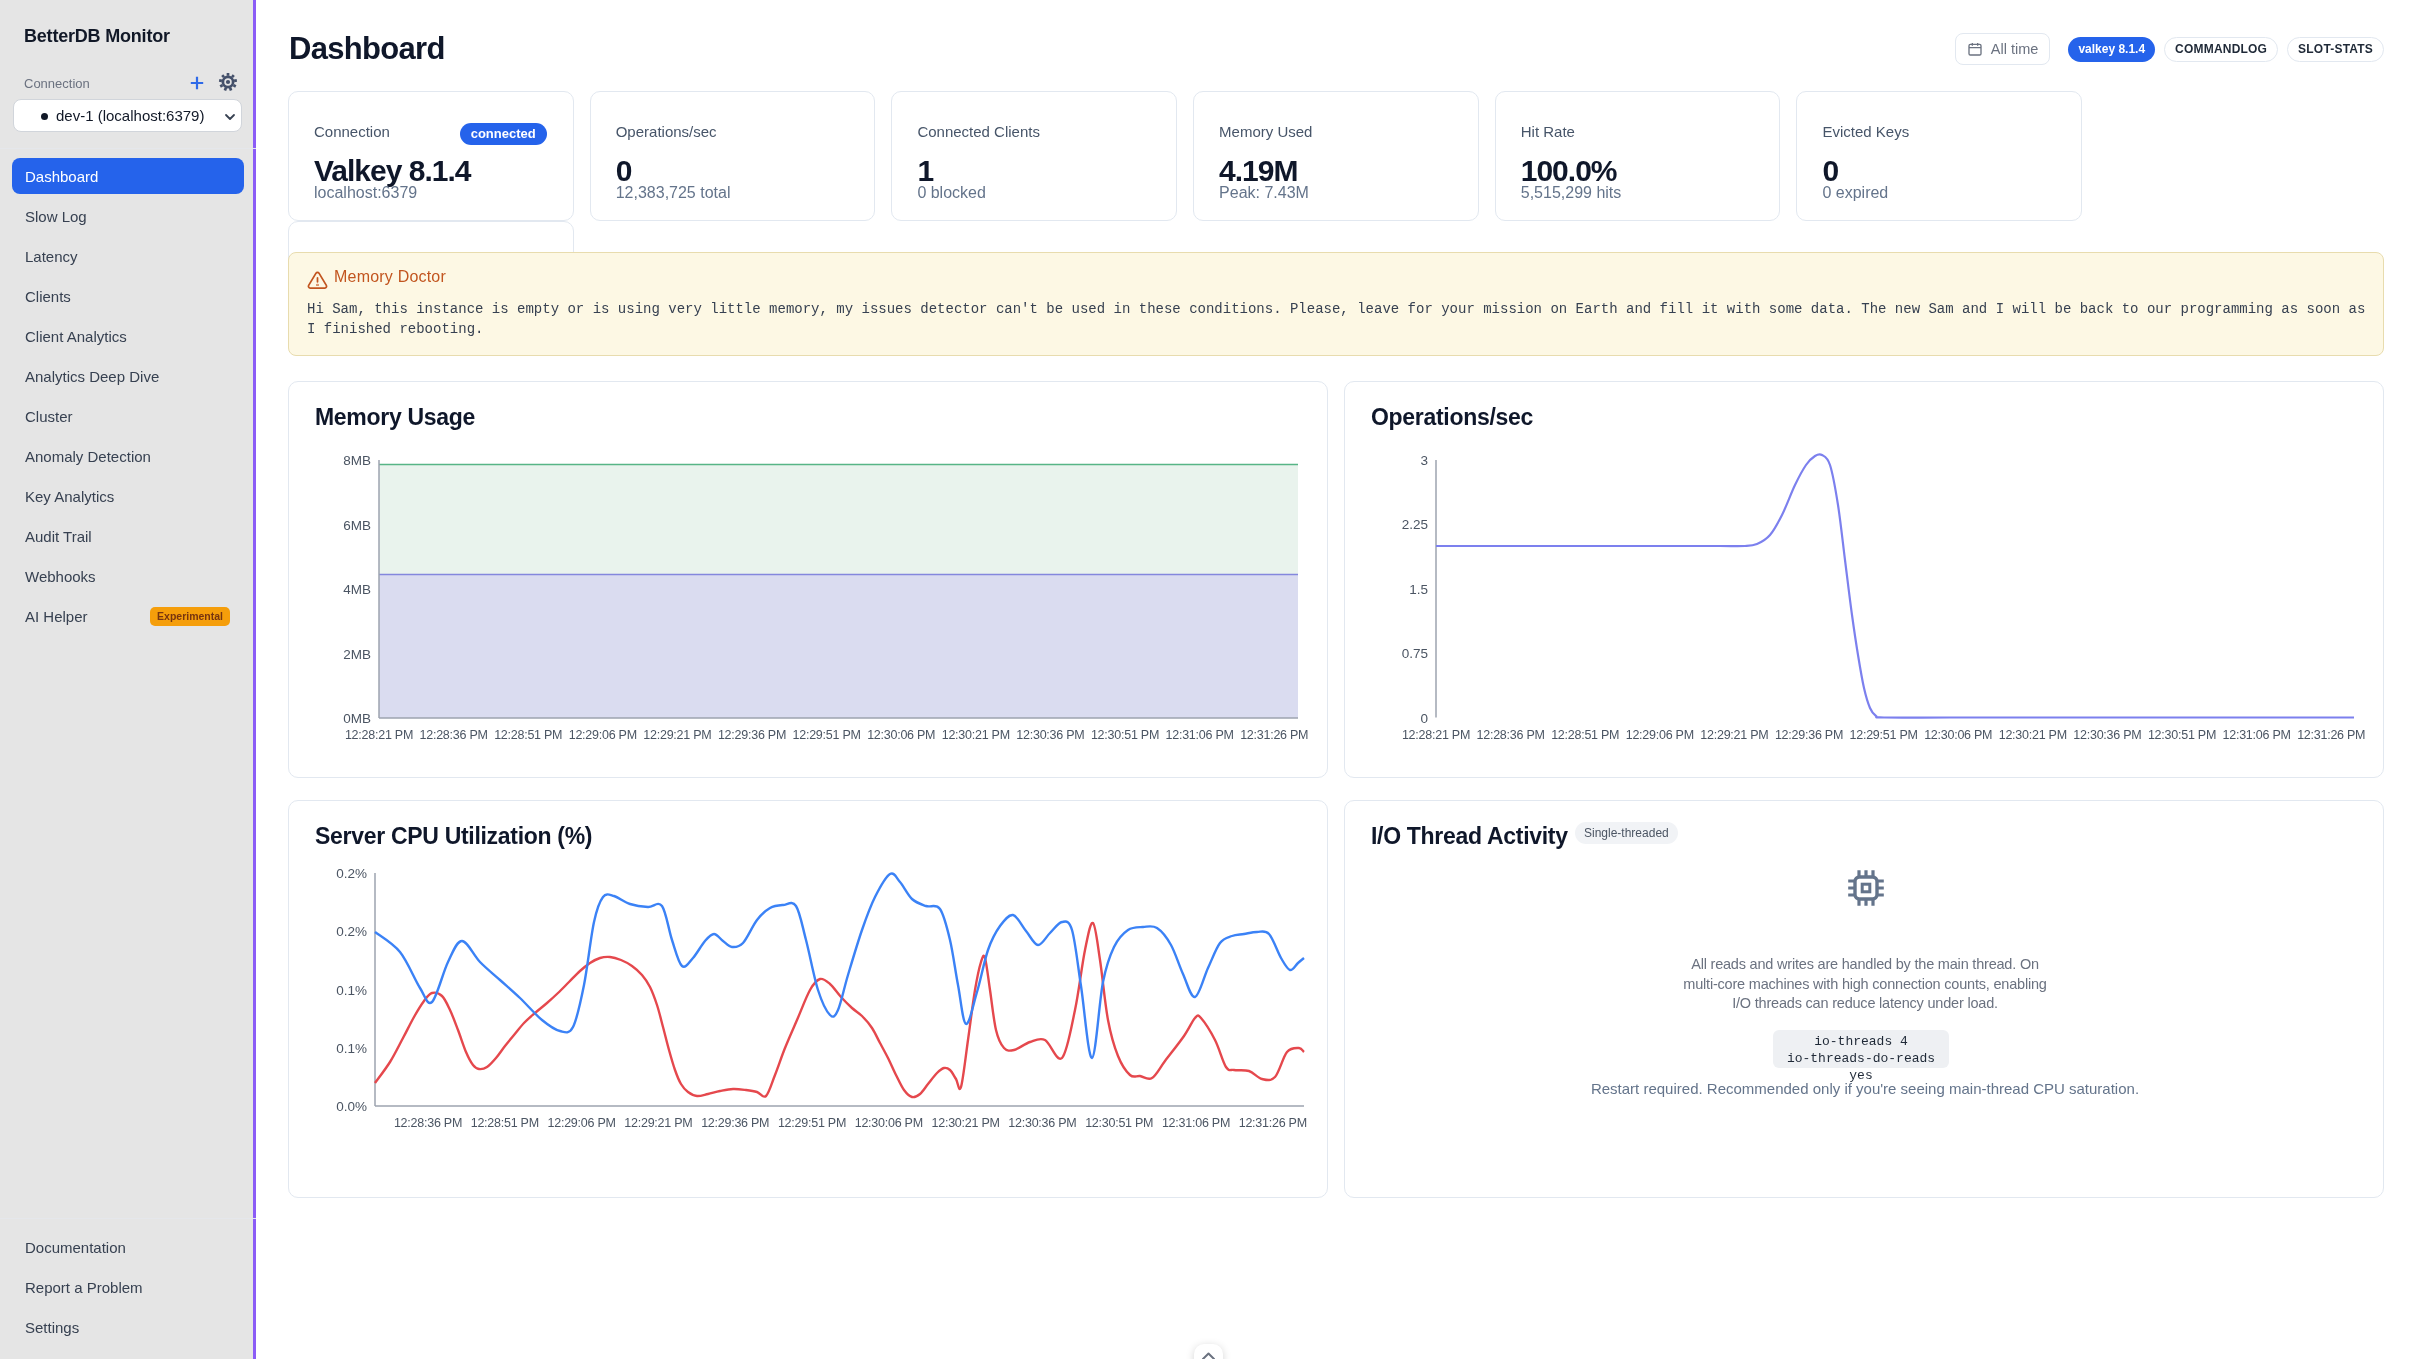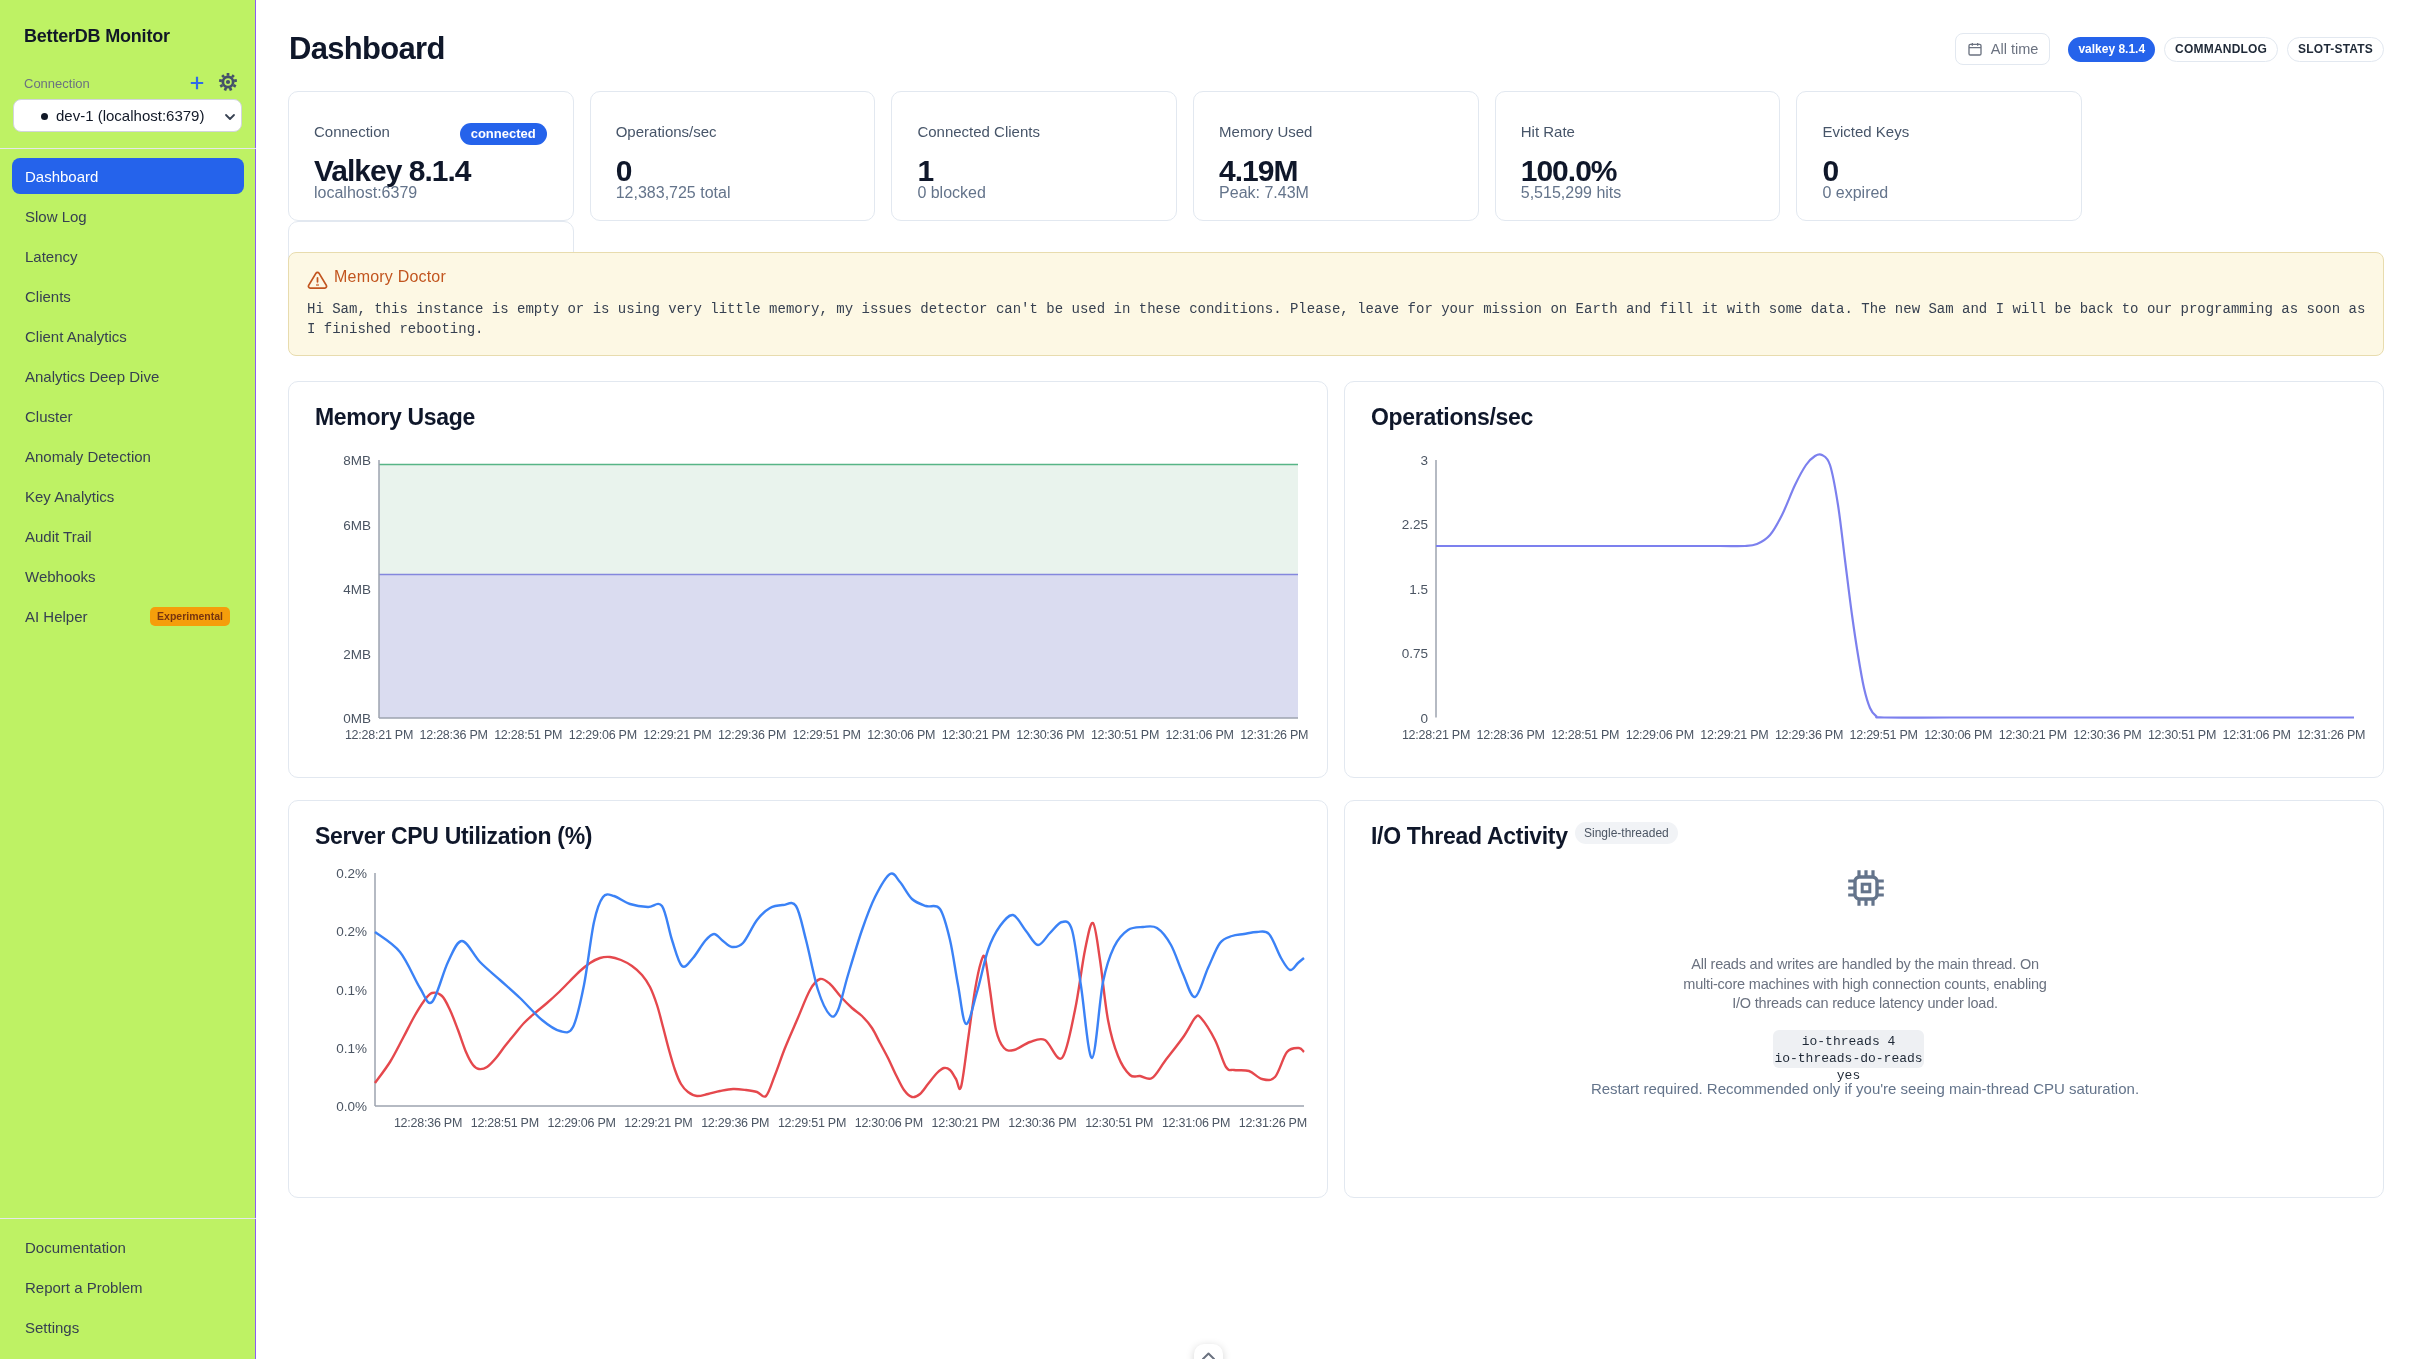--- a/index.html
+++ b/index.html
@@ -1,17 +1,17 @@
 <!DOCTYPE html>
 <html><head><meta charset="utf-8">
 <style>
 * { margin:0; padding:0; box-sizing:border-box; }
 html,body { width:2416px; height:1359px; background:#fff; font-family:"Liberation Sans",sans-serif; overflow:hidden; position:relative; }
 
-#sidebar { position:absolute; left:0; top:0; width:256px; height:1359px; background:#bef264; border-right:1px solid #8b5cf6; }
+#sidebar { position:absolute; left:0; top:0; width:256px; height:1359px; background:#e5e5e5; border-right:3px solid #8b5cf6; }
 #sb-title { position:absolute; left:24px; top:26px; font-size:18px; font-weight:700; color:#111827; letter-spacing:-0.2px; }
 #conn-row { position:absolute; left:24px; top:74px; width:208px; height:18px; }
 #conn-row .lbl { font-size:13px; color:#6b7280; }
 #conn-row svg { position:absolute; top:0; }
 #sel { position:absolute; left:13px; top:99px; width:229px; height:33px; border:1px solid #d1d5db; border-radius:8px; background:#fff; }
 #sel .dot { position:absolute; left:27px; top:13px; width:7px; height:7px; border-radius:50%; background:#111827; }
 #sel .txt { position:absolute; left:42px; top:7px; font-size:15px; color:#111827; }
 #sel svg { position:absolute; right:5px; top:11px; }
 .divider { position:absolute; left:0; width:256px; height:0; border-top:1px solid #e5e7eb; }
 #nav { position:absolute; left:12px; top:158px; width:232px; }
@@ -46,21 +46,21 @@
 
 .chartcard { position:absolute; width:1040px; }
 .ctitle { position:absolute; left:26px; top:22px; font-size:23px; font-weight:700; color:#0f172a; letter-spacing:-0.3px; }
 svg text.xl { font-family:"Liberation Sans",sans-serif; font-size:12.5px; fill:#4b5563; letter-spacing:-0.25px; }
 svg text.yl { font-family:"Liberation Sans",sans-serif; font-size:13.5px; fill:#4b5563; }
 
 #iobadge { position:absolute; left:230px; top:21px; background:#f1f3f6; border-radius:12px; color:#4b5563; font-size:12px; padding:4px 9px; }
 .ioc { position:absolute; left:0; width:1040px; text-align:center; }
 #io-t1 { top:118px; font-size:19px; font-weight:500; color:#111827; letter-spacing:-0.2px; }
 #io-p { top:154px; font-size:14.5px; line-height:19.6px; color:#6b7280; letter-spacing:-0.2px; }
-#io-code { position:absolute; left:428px; top:229px; width:151px; height:38px; background:#eef0f3; border-radius:6px; text-align:center; font-family:"Liberation Mono",monospace; font-size:13px; line-height:17px; color:#1f2937; padding-top:3px; }
+#io-code { position:absolute; left:428px; top:229px; width:176px; height:38px; background:#eef0f3; border-radius:6px; text-align:center; font-family:"Liberation Mono",monospace; font-size:13px; line-height:17px; color:#1f2937; padding-top:3px; }
 #io-note { top:279px; font-size:15px; color:#64748b; }
 
 #scrollup { position:absolute; left:1194px; top:1344px; width:29px; height:24px; background:#fff; border-radius:10px; box-shadow:0 2px 8px rgba(0,0,0,0.18); }
 </style></head>
 <body>
 <div id="sidebar">
   <div id="sb-title">BetterDB Monitor</div>
   <div id="conn-row">
     <span class="lbl">Connection</span>
     <svg style="left:165px; top:1px" width="16" height="16" viewBox="0 0 16 16">

